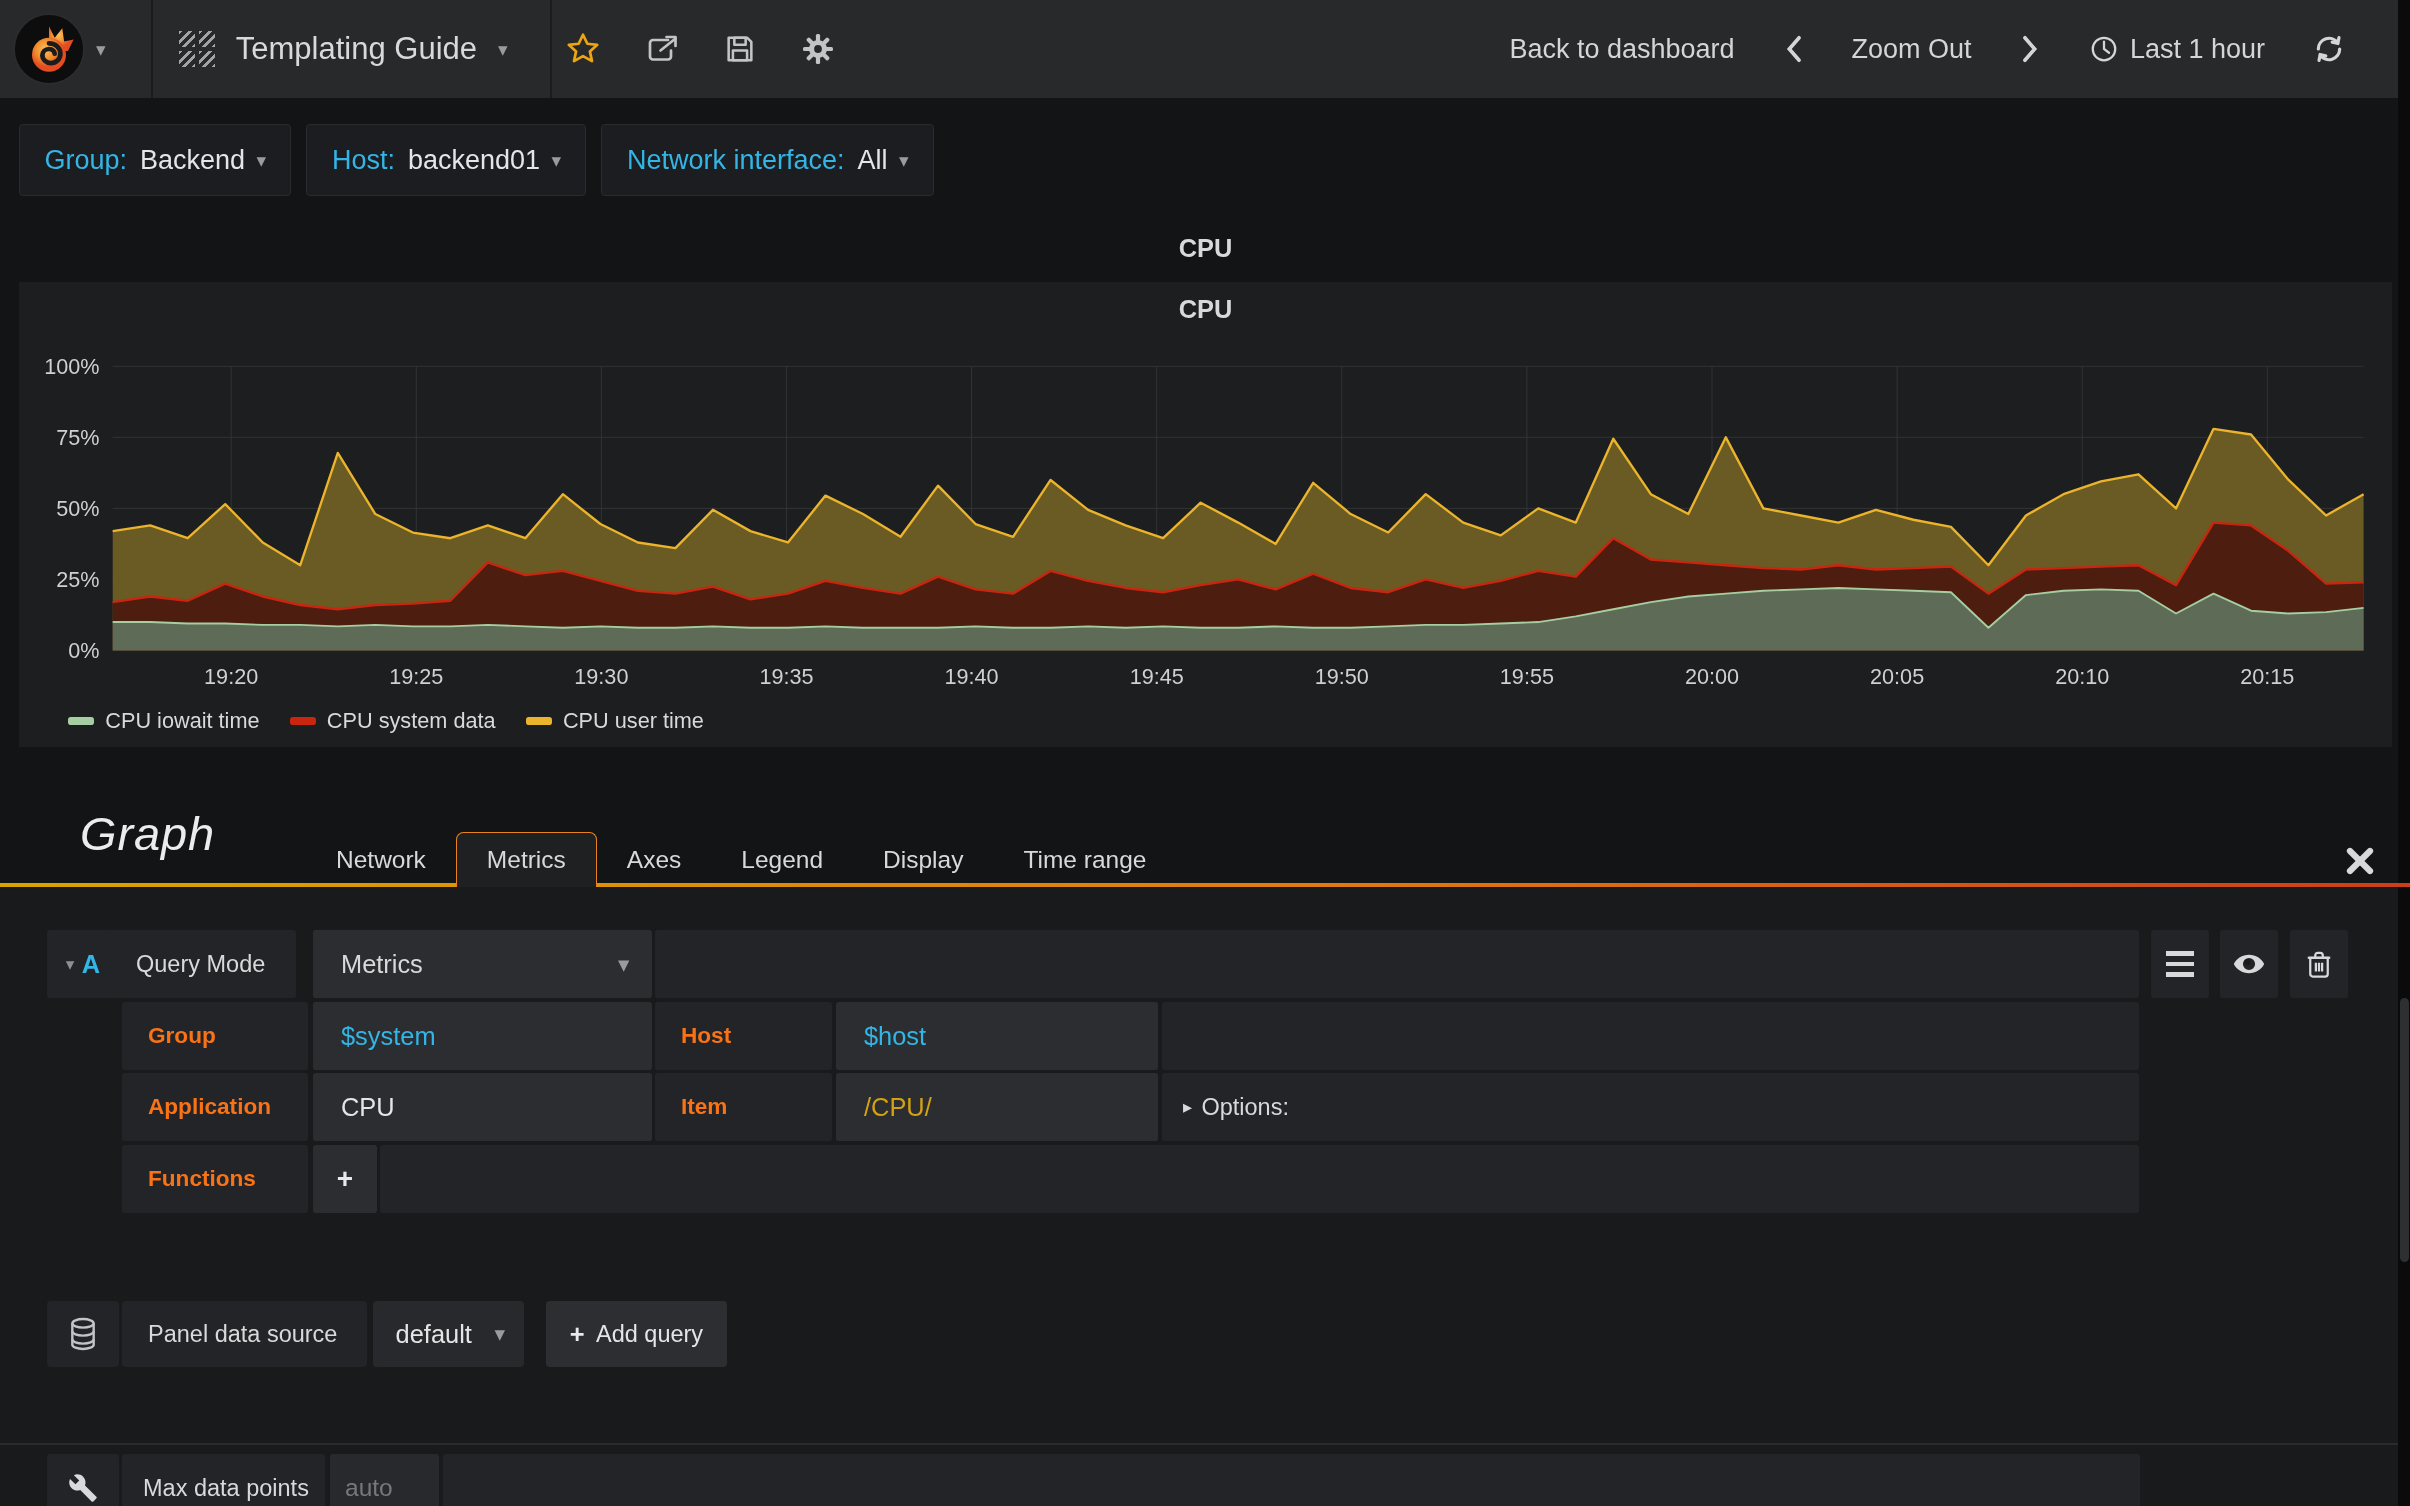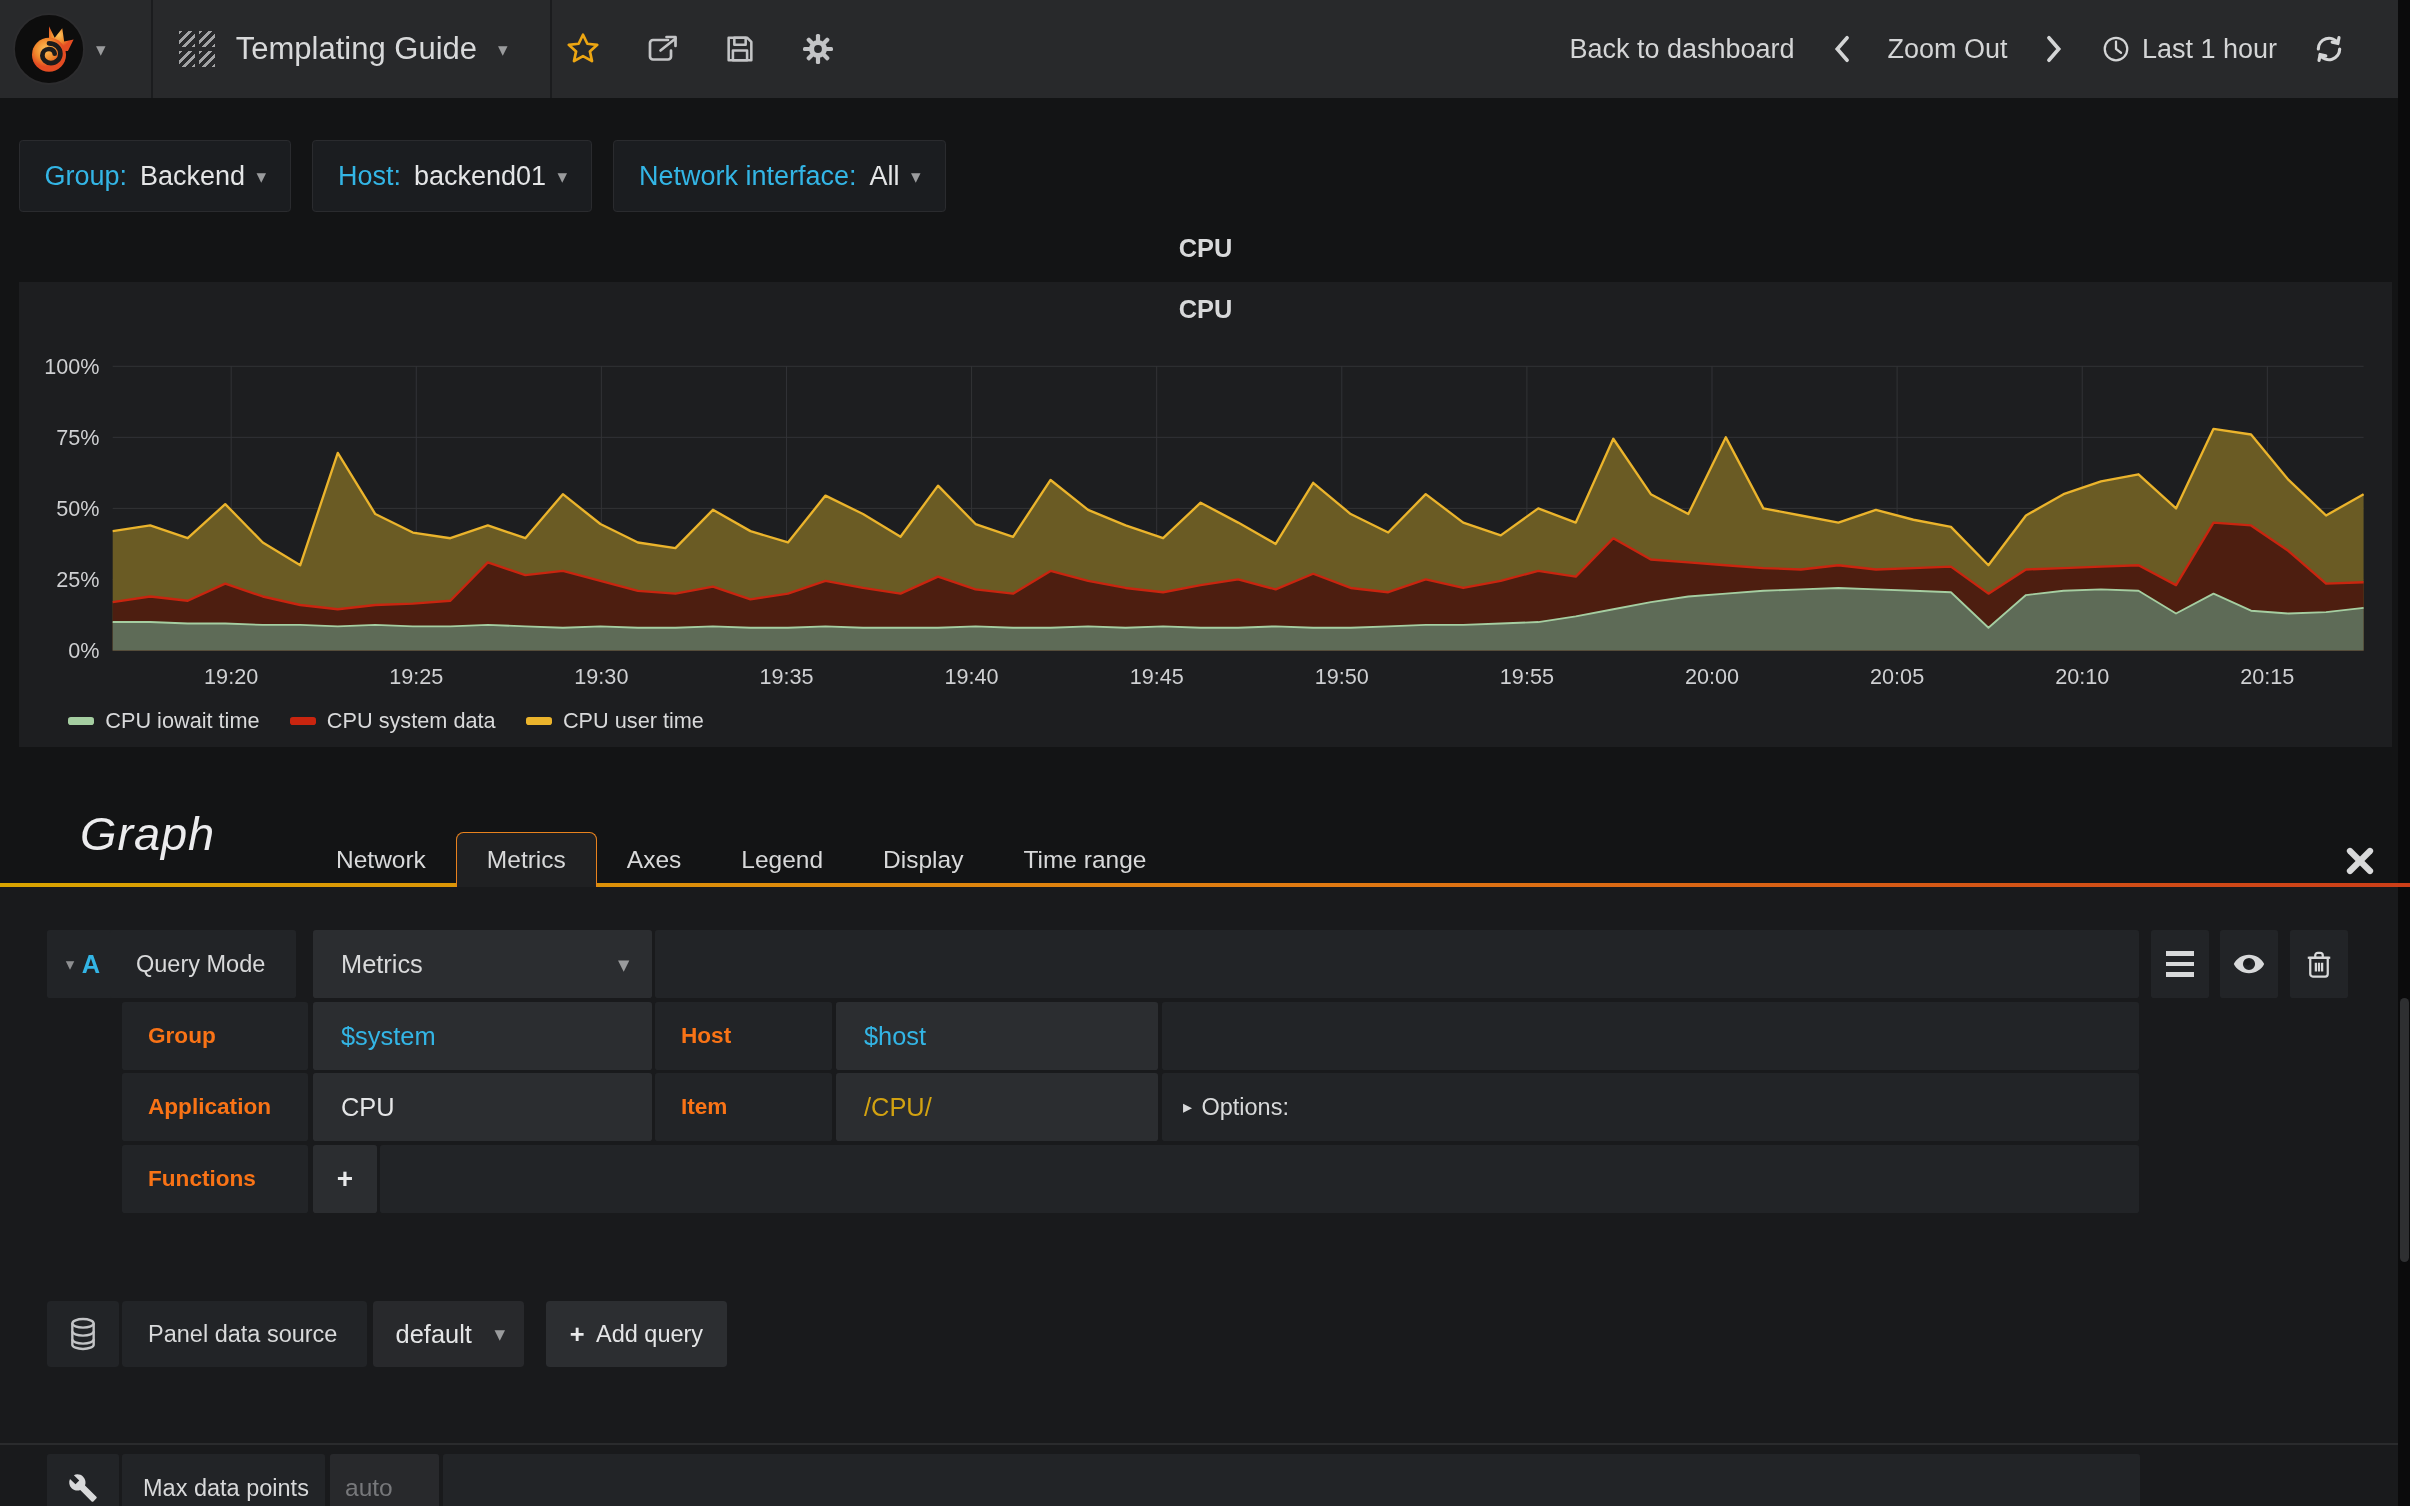--- a/index.html
+++ b/index.html
@@ -117,21 +117,21 @@
             <rect x="2" y="10.6" width="20" height="2.8" rx="1"></rect>
         <rect x="10.6" y="2" width="2.8" height="20" rx="1" transform="rotate(45 12 12)"></rect>
         <rect x="10.6" y="2" width="2.8" height="20" rx="1" transform="rotate(-45 12 12)"></rect>
         <circle cx="12" cy="12" r="6"></circle>
           </g>
         <circle cx="12" cy="12" r="2.6" fill="#28292b"></circle>
       </svg>
     </span>
   </div>
 
-  <div class="abs" style="right:66px;top:0;height:98px;display:flex;align-items:center;gap:36px">
+  <div class="abs" style="right:66px;top:0;height:98px;display:flex;align-items:center;gap:48px">
     <span class="nav-text">Back to dashboard</span>
     <span>
       <svg width="21" height="28" viewBox="0 0 12 20" fill="none" stroke="#d4d5d6" stroke-width="2.6" stroke-linecap="round">
           <path d="M10 2 L3 10 L10 18"></path>
         </svg>
     </span>
     <span class="nav-text">Zoom Out</span>
     <span>
       <svg width="21" height="28" viewBox="0 0 12 20" fill="none" stroke="#d4d5d6" stroke-width="2.6" stroke-linecap="round">
           <path d="M2 2 L9 10 L2 18"></path>
@@ -148,21 +148,21 @@
       <svg width="32" height="32" viewBox="0 0 24 24" fill="none" stroke="#d4d5d6" stroke-width="2.4" stroke-linecap="round">
         <path d="M20 12a8 8 0 0 1-14.6 4.5"></path>
           <path d="M4 12a8 8 0 0 1 14.6-4.5"></path>
         <path d="M19.5 3.5 L18.6 7.7 L14.4 6.8" fill="none"></path>
           <path d="M4.5 20.5 L5.4 16.3 L9.6 17.2" fill="none"></path>
       </svg>
     </span>
   </div>
 </div>
 
-<div class="abs" style="left:19px;top:140px;display:flex;gap:21px">
+<div class="abs" style="left:19px;top:124px;display:flex;gap:15px">
   <div class="var-btn">
     <span class="var-label">Group:</span>
     <span class="var-value">Backend</span>
     <span class="caret">▾</span>
   </div>
   <div class="var-btn">
     <span class="var-label">Host:</span>
     <span class="var-value">backend01</span>
     <span class="caret">▾</span>
   </div>

